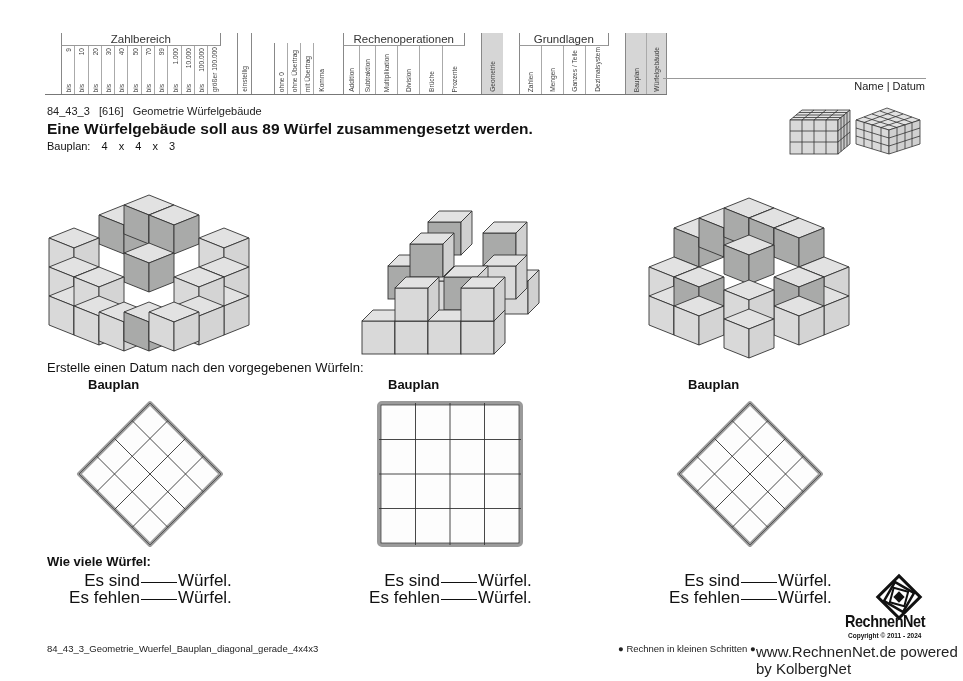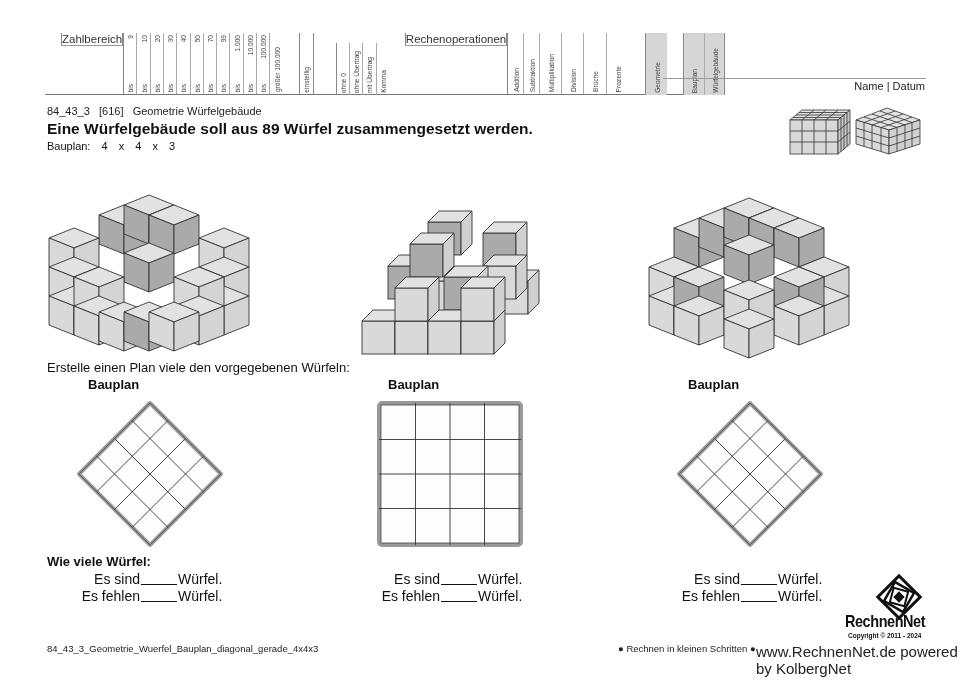--- a/index.html
+++ b/index.html
@@ -1,21 +1,21 @@
 <!DOCTYPE html>
 <html><head>
 <meta charset="utf-8">
 <style>
   * { box-sizing: border-box; margin: 0; padding: 0; }
   body { width: 963px; height: 681px; background: #ffffff; position: relative; overflow: hidden;
          font-family: "Liberation Sans", sans-serif; color: #111; }
 
   
   .cat-table { position: absolute; top: 33px; left: 45px; display: flex; border-bottom: 1.5px solid #777; height: 62px; }
-  .cat-group { display: flex; flex-direction: row; padding-left: 16px; }
+  .cat-group { display: flex; flex-direction: column; padding-left: 16px; }
   .cat-group-title { height: 13px; font-size: 11.5px; line-height: 13px; text-align: center; color: #333;
                      border-left: 1px solid #888; border-right: 1px solid #888; }
   .cat-group-title.top-line { border-bottom: 1px solid #999; }
   .cat-cols { display: flex; flex: 1; }
   .cat-col { width: 13.3px; border-left: 1px solid #aaa; position: relative; }
   .cat-col:first-child { border-left: 1px solid #888; }
   .cat-col.shaded { background: #d6d6d6; }
   .cat-col .vtop { position: absolute; left: 50%; top: 2px; font-size: 6.6px; color: #444;
                    writing-mode: vertical-rl; transform: rotate(180deg) translateX(50%); white-space: nowrap; }
   .cat-col .vbot { position: absolute; left: 50%; bottom: 2px; font-size: 6.6px; color: #444;
@@ -25,21 +25,21 @@
   .name-label { position: absolute; right: 38px; top: 80px; font-size: 11px; color: #222; }
 
   .meta { position: absolute; left: 47px; top: 105px; font-size: 11px; color: #222; text-align: center; }
   .headline { position: absolute; left: 47px; top: 120px; font-size: 15.5px; font-weight: bold; }
   .plan-dims { position: absolute; left: 47px; top: 140px; font-size: 11px; }
   .plan-dims span { margin-right: 8px; }
 
   .instruction { position: absolute; left: 47px; top: 360px; font-size: 13px; }
   .bauplan-label { position: absolute; font-size: 13px; font-weight: bold; }
   .count-title { position: absolute; left: 47px; top: 554px; font-size: 13px; font-weight: bold; }
-  .count-row { position: absolute; font-size: 14px; display: flex; align-items: center; }
+  .count-row { position: absolute; font-size: 17px; display: flex; align-items: flex-start; }
   .count-row .blank { display: inline-block; width: 36px; border-bottom: 1px solid #111; height: 12px; margin: 0 1px; }
   .count-row .pre { text-align: right; }
 
   .footer-file { position: absolute; left: 47px; top: 643px; font-size: 9.5px; color: #222; }
   .footer-slogan { position: absolute; left: 618px; top: 643px; font-size: 9.5px; color: #222; }
   .footer-url { position: absolute; left: 756px; top: 643px; font-size: 15px; color: #222; }
   .brand { position: absolute; left: 845px; top: 612px; font-size: 17px; font-weight: bold; letter-spacing: -0.5px; transform: scaleX(0.85); transform-origin: left; }
   .copyright { position: absolute; left: 848px; top: 632px; font-size: 6.5px; font-weight: bold; }
 
   svg { position: absolute; overflow: visible; }
@@ -152,20 +152,37 @@
   </div>
 
   <div class="cat-group">
     <div class="cat-cols" style="height:62px;">
       <div class="cat-col shaded" style="width:22px;border-left:1px solid #888;">
           <span class="vbot">Geometrie</span>
         </div>
     </div>
   </div>
 
+  <div class="cat-group">
+    <div class="cat-group-title top-line">Grundlagen</div>
+    <div class="cat-cols">
+      <div class="cat-col" style="width:22px;">
+          <span class="vbot">Zahlen</span>
+        </div>
+      <div class="cat-col" style="width:22px;">
+          <span class="vbot">Mengen</span>
+        </div>
+      <div class="cat-col" style="width:22px;">
+          <span class="vbot">Ganzes / Teile</span>
+        </div>
+      <div class="cat-col" style="width:24px;">
+          <span class="vbot">Dezimalsystem</span>
+        </div>
+    </div>
+  </div>
 
   <div class="cat-group">
     <div class="cat-cols" style="height:62px;">
       <div class="cat-col shaded" style="width:21px;border-left:1px solid #888;">
           <span class="vbot">Bauplan</span>
         </div>
       <div class="cat-col shaded" style="width:21px;border-right:1px solid #888;">
           <span class="vbot">Würfelgebäude</span>
         </div>
     </div>
@@ -315,21 +332,21 @@
     <use href="#cb" x="153" y="91"></use>
   <use href="#cbd" x="78" y="40"></use>
   <use href="#cbd" x="28" y="72"></use>
     <use href="#cb" x="28" y="101"></use>
   <use href="#cbd" x="128" y="72"></use>
     <use href="#cb" x="128" y="101"></use>
   <use href="#cb" x="78" y="85"></use>
     <use href="#cb" x="78" y="114"></use>
 </svg>
 
-<div class="instruction">Erstelle einen Plan viele den vorgegebenen Würfeln:</div>
+<div class="instruction">Erstelle einen Datum nach den vorgegebenen Würfeln:</div>
 
 <div class="bauplan-label" style="left:88px;top:377px;">Bauplan</div>
 <div class="bauplan-label" style="left:388px;top:377px;">Bauplan</div>
 <div class="bauplan-label" style="left:688px;top:377px;">Bauplan</div>
 
 <svg style="left:77px;top:401px;" width="146" height="146" viewBox="0 0 146 146">
   <polygon points="73,2 144,73 73,144 2,73" fill="#fdfdfd" stroke="#9a9a9a" stroke-width="4" stroke-linejoin="round"></polygon>
   <polygon points="73,2 144,73 73,144 2,73" fill="none" stroke="#444" stroke-width="0.8"></polygon>
   <g stroke="#333" stroke-width="0.9">
     <line x1="55.25" y1="19.75" x2="126.25" y2="90.75"></line>

